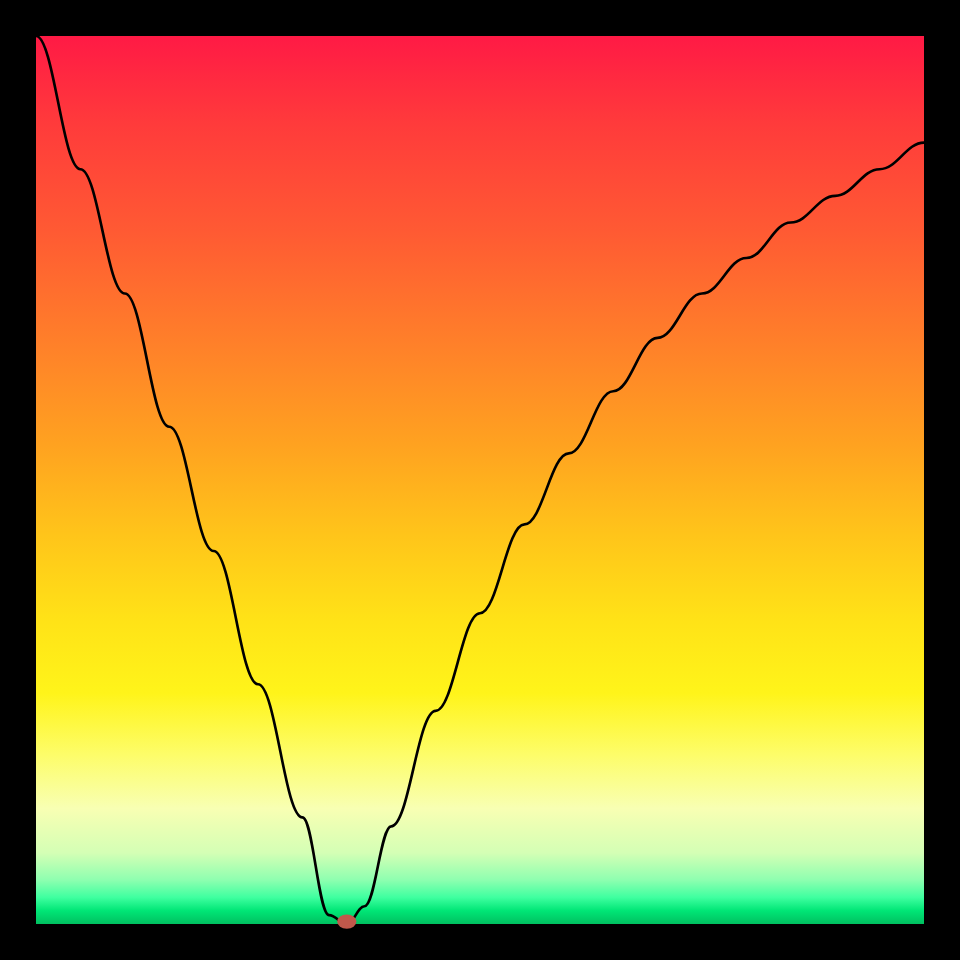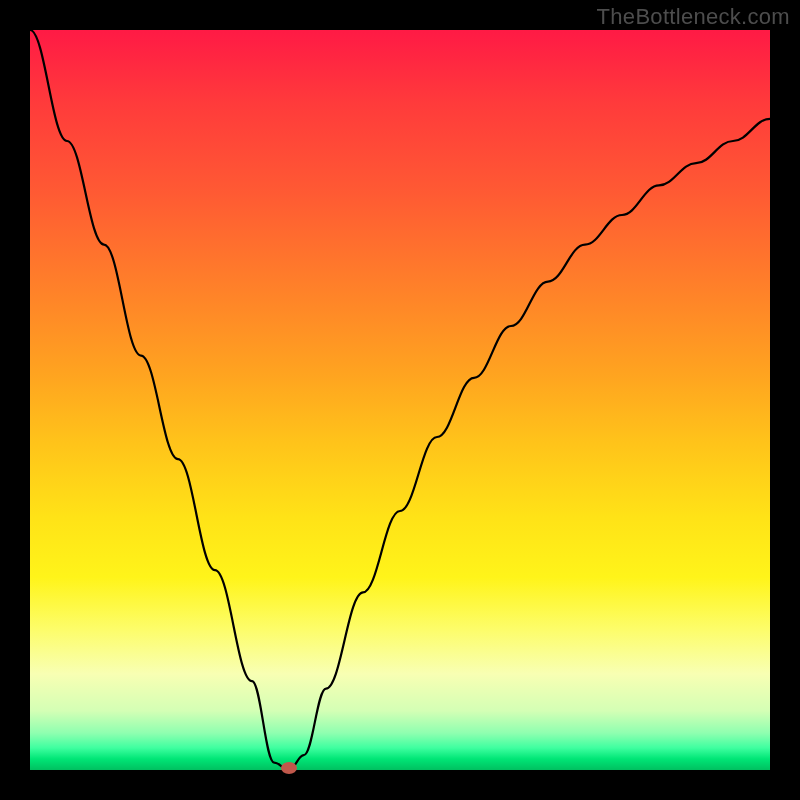--- a/index.html
+++ b/index.html
@@ -74,21 +74,20 @@
     background: #c0584b;
     border-radius: 50% / 50%;
     z-index: 6;
     transform: translate(-50%, -50%);
   }
 </style>
 </head>
 <body>
 
 <div class="frame">
-  <div class="watermark">TheBottleneck.com</div>
 
   <div class="plot">
     <div class="gradient"></div>
 
     <svg class="curve" viewBox="0 0 740 740" preserveAspectRatio="none">
       <path id="curve-path" d="M 0 0 C 14.8 0, 22.2 111, 37 111 C 51.8 111, 59.2 214.60000000000002, 74 214.60000000000002 C 88.8 214.60000000000002, 96.2 325.59999999999997, 111 325.59999999999997 C 125.8 325.59999999999997, 133.2 429.2, 148 429.2 C 162.8 429.2, 170.2 540.2, 185 540.2 C 199.8 540.2, 207.2 651.2, 222 651.2 C 230.88 651.2, 235.32000000000002 732.6, 244.20000000000002 732.6 C 250.12 732.6, 253.08 740, 259 740 C 264.92 740, 267.88 725.2, 273.8 725.2 C 282.68 725.2, 287.12 658.6, 296 658.6 C 310.8 658.6, 318.2 562.4, 333 562.4 C 347.8 562.4, 355.2 481, 370 481 C 384.8 481, 392.20000000000005 407, 407.00000000000006 407 C 421.8 407, 429.20000000000005 347.79999999999995, 444 347.79999999999995 C 458.8 347.79999999999995, 466.2 296, 481 296 C 495.8 296, 503.2 251.59999999999997, 518 251.59999999999997 C 532.8 251.59999999999997, 540.2 214.60000000000002, 555 214.60000000000002 C 569.8 214.60000000000002, 577.2 185, 592 185 C 606.8 185, 614.2 155.39999999999998, 629 155.39999999999998 C 643.8 155.39999999999998, 651.2 133.20000000000005, 666 133.20000000000005 C 680.8 133.20000000000005, 688.2 111, 703 111 C 717.8 111, 725.2 88.79999999999995, 740 88.79999999999995" fill="none" stroke="#000" stroke-width="2.2"></path>
     </svg>
 
     <div id="min-marker" class="marker" style="left: 259px; top: 738px; background: rgb(192, 88, 75);"></div>
   </div>

